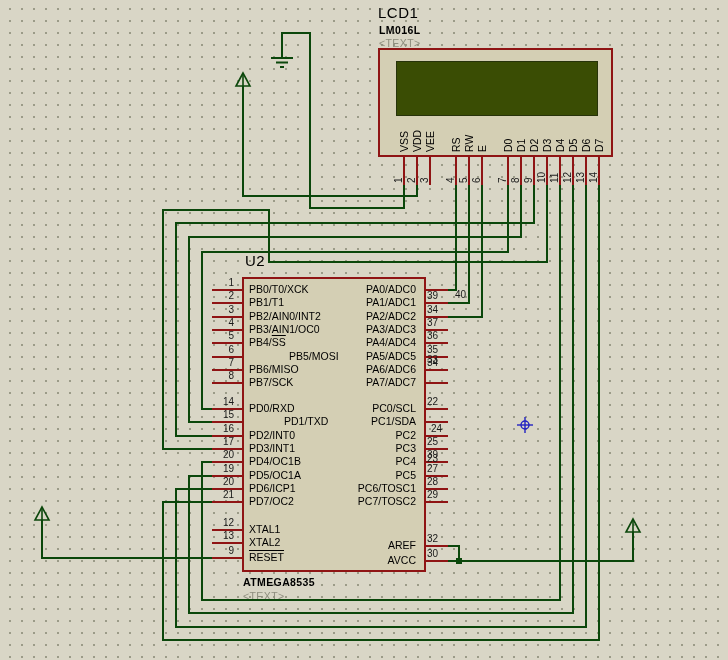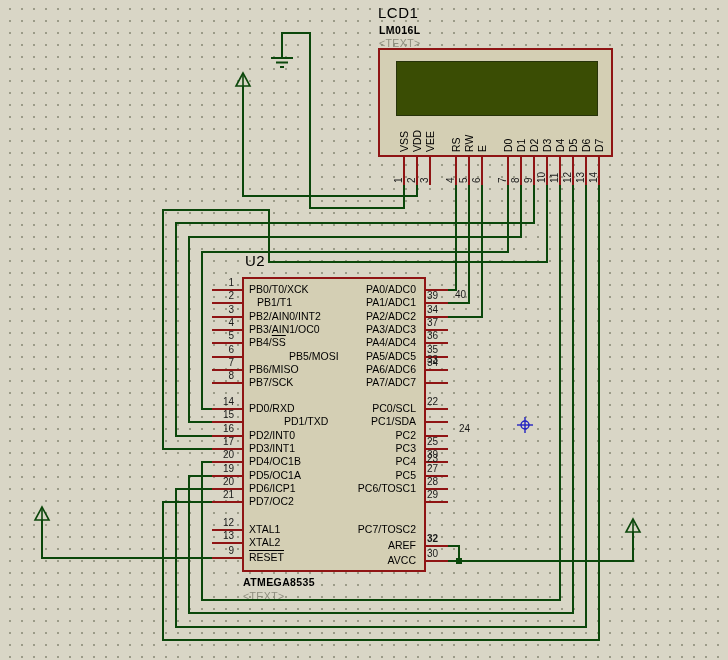--- a/index.html
+++ b/index.html
@@ -144,21 +144,21 @@
       <line x1="633" y1="521" x2="633" y2="533" stroke="#0B470B" stroke-width="1.6"></line>
       <rect x="456" y="558" width="6" height="6" fill="#0B470B"></rect>
       <circle cx="525" cy="425" r="4" fill="none" stroke="#2222C2" stroke-width="1.4"></circle>
       <line x1="525" y1="417" x2="525" y2="433" stroke="#2222C2" stroke-width="1.4"></line>
       <line x1="517" y1="425" x2="533" y2="425" stroke="#2222C2" stroke-width="1.4"></line>
     </svg>
   <div id="labels">
       <span class="pl num" style="left: 209px; top: 277px; width: 25px; text-align: right;">1</span>
       <span class="pl nm" style="left: 249px; top: 284px;">PB0/T0/XCK</span>
       <span class="pl num" style="left: 209px; top: 290px; width: 25px; text-align: right;">2</span>
-      <span class="pl nm" style="left: 257px; top: 297px;">PB1/T1</span>
+      <span class="pl nm" style="left: 249px; top: 297px;">PB1/T1</span>
       <span class="pl num" style="left: 209px; top: 304px; width: 25px; text-align: right;">3</span>
       <span class="pl nm" style="left: 249px; top: 311px;">PB2/AIN0/INT2</span>
       <span class="pl num" style="left: 209px; top: 317px; width: 25px; text-align: right;">4</span>
       <span class="pl nm" style="left: 249px; top: 324px;">PB3/AIN1/OC0</span>
       <span class="pl num" style="left: 209px; top: 330px; width: 25px; text-align: right;">5</span>
       <span class="pl nm" style="left: 249px; top: 337px;">PB4/<span class="bar">SS</span></span>
       <span class="pl num" style="left: 209px; top: 344px; width: 25px; text-align: right;">6</span>
       <span class="pl nm" style="left: 249px; top: 351px; padding-left: 40px;">PB5/MOSI</span>
       <span class="pl num" style="left: 209px; top: 357px; width: 25px; text-align: right;">7</span>
       <span class="pl nm" style="left: 249px; top: 364px;">PB6/MISO</span>
@@ -199,30 +199,30 @@
       <span class="pl num" style="left: 427px; top: 344px; width: 25px; text-align: left;">35</span>
       <span class="pl nm" style="left: 294px; top: 351px; width: 122px; text-align: right;">PA5/ADC5</span>
       <span class="pl num" style="left: 427px; top: 357px; width: 25px; text-align: left;">34</span>
       <span class="pl nm" style="left: 294px; top: 364px; width: 122px; text-align: right;">PA6/ADC6</span>
       <span class="pl num" style="left: 427px; top: 354px; width: 25px; text-align: left;">33</span>
       <span class="pl nm" style="left: 294px; top: 377px; width: 122px; text-align: right;">PA7/ADC7</span>
       <span class="pl num" style="left: 427px; top: 396px; width: 25px; text-align: left;">22</span>
       <span class="pl nm" style="left: 294px; top: 403px; width: 122px; text-align: right;">PC0/SCL</span>
       <span class="pl num" style="left: 427px; top: 409px; width: 25px; text-align: left; margin-top: 44px;">23</span>
       <span class="pl nm" style="left: 294px; top: 416px; width: 122px; text-align: right;">PC1/SDA</span>
-      <span class="pl num" style="left: 452px; top: 423px; width: 25px; text-align: center;">24</span>
+      <span class="pl num" style="left: 417px; top: 423px; width: 25px; text-align: right;">24</span>
       <span class="pl nm" style="left: 294px; top: 430px; width: 122px; text-align: right;">PC2</span>
       <span class="pl num" style="left: 427px; top: 436px; width: 25px; text-align: left;">25</span>
       <span class="pl nm" style="left: 294px; top: 443px; width: 122px; text-align: right;">PC3</span>
       <span class="pl num" style="left: 427px; top: 449px; width: 25px; text-align: left;">39</span>
       <span class="pl nm" style="left: 294px; top: 456px; width: 122px; text-align: right;">PC4</span>
       <span class="pl num" style="left: 427px; top: 463px; width: 25px; text-align: left;">27</span>
       <span class="pl nm" style="left: 294px; top: 470px; width: 122px; text-align: right;">PC5</span>
       <span class="pl num" style="left: 427px; top: 476px; width: 25px; text-align: left;">28</span>
       <span class="pl nm" style="left: 294px; top: 483px; width: 122px; text-align: right;">PC6/TOSC1</span>
       <span class="pl num" style="left: 427px; top: 489px; width: 25px; text-align: left;">29</span>
-      <span class="pl nm" style="left: 294px; top: 524px; width: 122px; text-align: right;">PC7/TOSC2</span>
-      <span class="pl num" style="left: 427px; top: 533px; width: 25px; text-align: left; font-weight: bold;">32</span>
+      <span class="pl nm" style="left: 294px; top: 496px; width: 122px; text-align: right;">PC7/TOSC2</span>
+      <span class="pl num" style="left: 427px; top: 533px; width: 25px; text-align: left;">32</span>
       <span class="pl nm" style="left: 294px; top: 540px; width: 122px; text-align: right;">AREF</span>
       <span class="pl num" style="left: 427px; top: 548px; width: 25px; text-align: left;">30</span>
       <span class="pl nm" style="left: 294px; top: 555px; width: 122px; text-align: right;">AVCC</span>
     </div>
 </div>
 
 </body></html>

